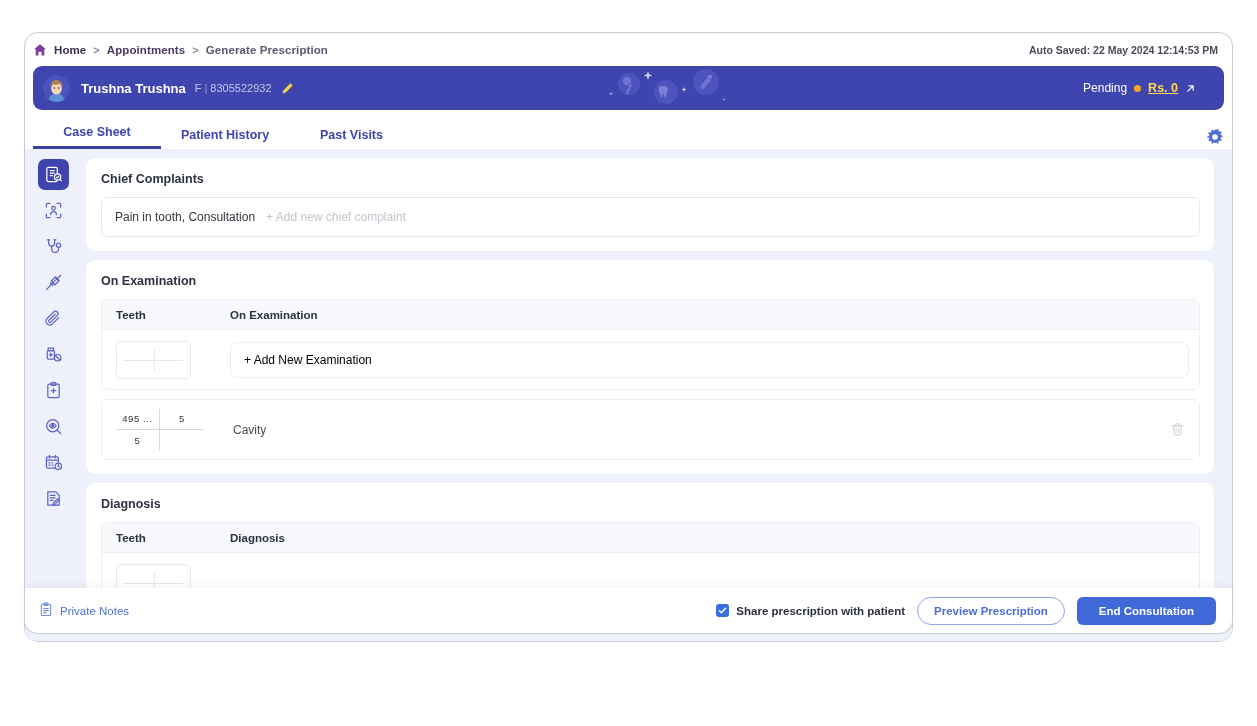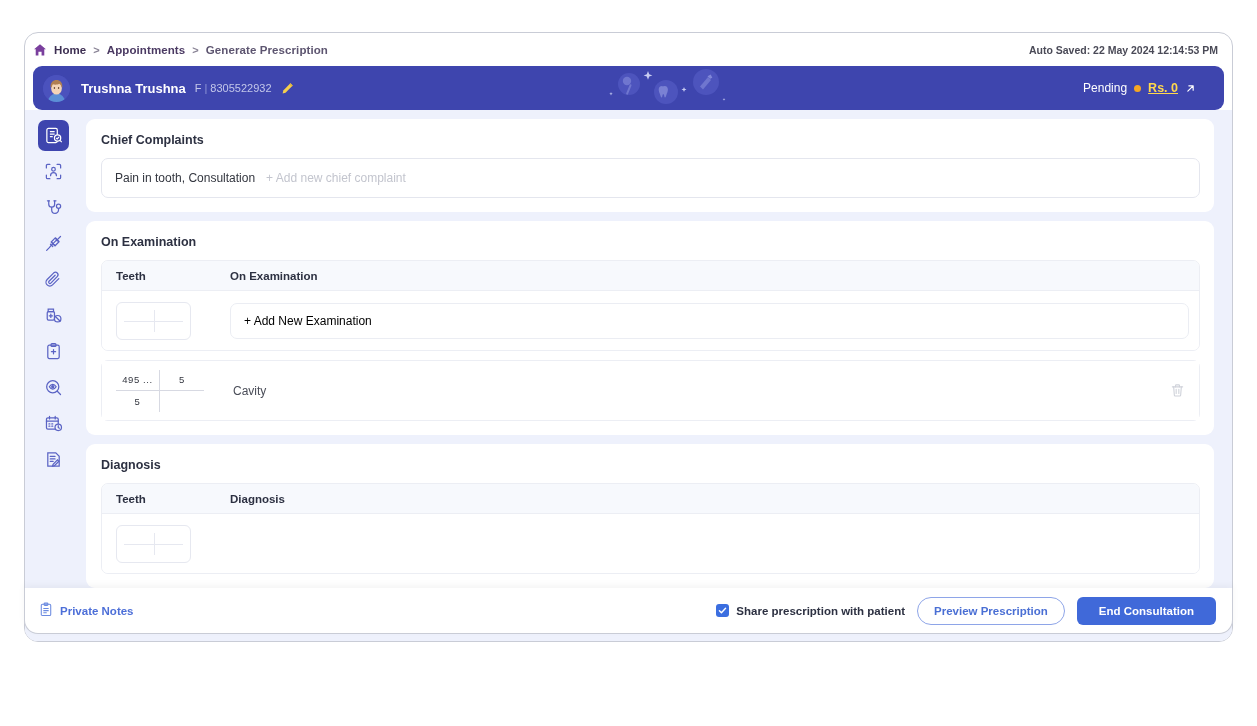--- a/index.html
+++ b/index.html
@@ -266,21 +266,21 @@
     border-left: 1px solid #c9ccd6;
     border-right: 1px solid #c9ccd6;
     border-bottom: 1px solid #c9ccd6;
     border-radius: 0 0 14px 14px;
     display: flex; align-items: center;
     padding: 0 16px 0 14px;
     box-shadow: 0 -3px 7px rgba(0,0,0,.045);
   }
   .pnotes {
     display: flex; align-items: center; gap: 7px;
-    font-size: 11.5px; font-weight: bold; color: #4d6fd8;
+    font-size: 11.5px; font-weight: normal; color: #4d6fd8;
     cursor: pointer;
   }
   .f-right { margin-left: auto; display: flex; align-items: center; gap: 12px; }
   .chk-wrap { display: flex; align-items: center; gap: 7px; cursor: pointer; }
   .chk {
     width: 13px; height: 13px; border-radius: 3px;
     background: #3b6ee0;
     display: flex; align-items: center; justify-content: center;
   }
   .chk-label { font-size: 11.5px; font-weight: bold; color: #2d3142; }
@@ -364,20 +364,31 @@
       <span class="dot-amber"></span>
       <span class="amt">Rs. 0</span>
       <span>
         <svg class="arrow-ne" viewBox="0 0 14 14">
             <path d="M3.6 10.4 10.4 3.6M4.9 3.6h5.5v5.5" stroke="#fff" stroke-width="1.5" fill="none" stroke-linecap="round" stroke-linejoin="round"></path>
           </svg>
       </span>
     </div>
   </div>
 
+  <div class="tabbar">
+    <div class="tab t0">Case Sheet</div>
+    <div class="tab t1">Patient History</div>
+    <div class="tab t2">Past Visits</div>
+    <div class="gear-wrap">
+      <svg class="gear-ico" viewBox="0 0 20 20">
+        <path d="M10 1.6l1.6.6.9-1.4 1.5 1-.3 1.6 1.4.9 1.5-.7.8 1.6-1.2 1.1.4 1.6 1.6.4v1.8l-1.6.4-.4 1.6 1.2 1.1-.8 1.6-1.5-.7-1.4.9.3 1.6-1.5 1-.9-1.4-1.6.6-1.6-.6-.9 1.4-1.5-1 .3-1.6-1.4-.9-1.5.7-.8-1.6 1.2-1.1-.4-1.6L1.6 11V9.2l1.6-.4.4-1.6-1.2-1.1.8-1.6 1.5.7 1.4-.9-.3-1.6 1.5-1 .9 1.4z" fill="#4d6fd8"></path>
+        <circle cx="10" cy="10" r="3.1" fill="#fff"></circle>
+      </svg>
+    </div>
+  </div>
 
   <div class="body-wrap">
 
     <div class="railcol">
       <div class="rail-btn active">
         <svg width="19" height="19" viewBox="0 0 20 20" fill="none" stroke="#ffffff" stroke-width="1.3">
           <rect x="3" y="2.5" width="11" height="15" rx="1.6"></rect>
           <path d="M6.2 6h5M6.2 8.6h5M6.2 11.2h3"></path>
           <circle cx="14.3" cy="12.6" r="3.3" fill="#3e45ae"></circle>
           <path d="M16.8 15.1l1.9 1.9"></path>

